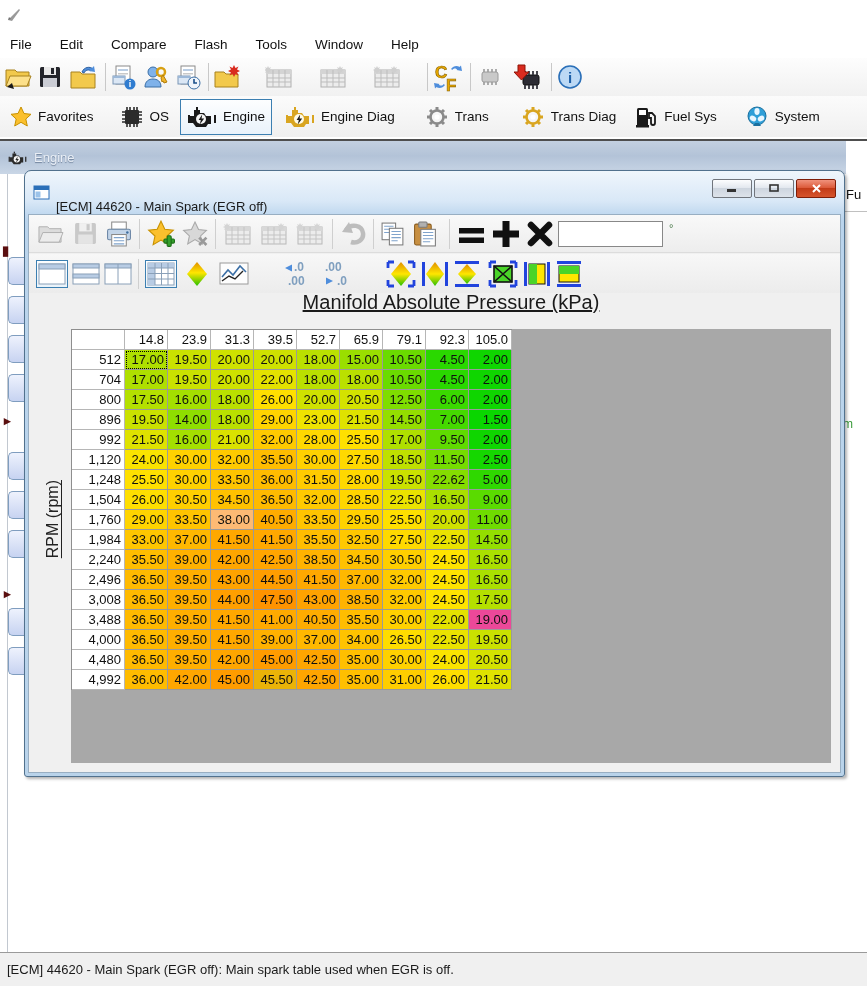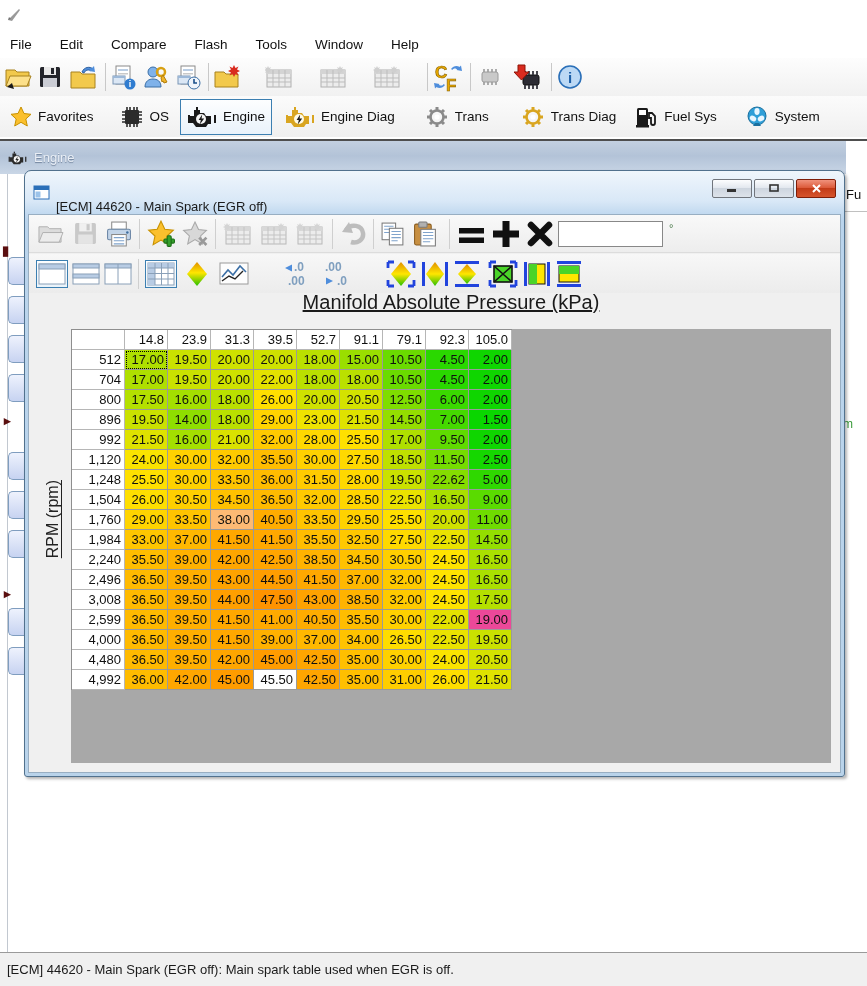--- a/index.html
+++ b/index.html
@@ -571,21 +571,21 @@
             <span>RPM (rpm)</span>
           </div>
         <div class="gridw">
           <div class="sparktable">
               <div class="cell corner"></div>
               <div class="cell chead">14.8</div>
               <div class="cell chead">23.9</div>
               <div class="cell chead">31.3</div>
               <div class="cell chead">39.5</div>
               <div class="cell chead">52.7</div>
-              <div class="cell chead">91.1</div>
+              <div class="cell chead">65.9</div>
               <div class="cell chead">79.1</div>
               <div class="cell chead">92.3</div>
               <div class="cell chead">105.0</div>
               <div class="cell rhead">512</div>
               <div class="cell cdata sel" style="background: rgb(175, 223, 0);">17.00</div>
               <div class="cell cdata" style="background: rgb(202, 225, 0);">19.50</div>
               <div class="cell cdata" style="background: rgb(207, 225, 0);">20.00</div>
               <div class="cell cdata" style="background: rgb(207, 225, 0);">20.00</div>
               <div class="cell cdata" style="background: rgb(186, 224, 0);">18.00</div>
               <div class="cell cdata" style="background: rgb(154, 222, 0);">15.00</div>
@@ -705,21 +705,21 @@
               <div class="cell rhead">3,008</div>
               <div class="cell cdata" style="background: rgb(255, 186, 0);">36.50</div>
               <div class="cell cdata" style="background: rgb(255, 175, 0);">39.50</div>
               <div class="cell cdata" style="background: rgb(255, 159, 0);">44.00</div>
               <div class="cell cdata" style="background: rgb(255, 147, 0);">47.50</div>
               <div class="cell cdata" style="background: rgb(255, 163, 0);">43.00</div>
               <div class="cell cdata" style="background: rgb(255, 179, 0);">38.50</div>
               <div class="cell cdata" style="background: rgb(255, 202, 0);">32.00</div>
               <div class="cell cdata" style="background: rgb(255, 228, 0);">24.50</div>
               <div class="cell cdata" style="background: rgb(180, 224, 0);">17.50</div>
-              <div class="cell rhead">2,599</div>
+              <div class="cell rhead">3,488</div>
               <div class="cell cdata" style="background: rgb(255, 186, 0);">36.50</div>
               <div class="cell cdata" style="background: rgb(255, 175, 0);">39.50</div>
               <div class="cell cdata" style="background: rgb(255, 168, 0);">41.50</div>
               <div class="cell cdata" style="background: rgb(255, 170, 0);">41.00</div>
               <div class="cell cdata" style="background: rgb(255, 172, 0);">40.50</div>
               <div class="cell cdata" style="background: rgb(255, 189, 0);">35.50</div>
               <div class="cell cdata" style="background: rgb(255, 209, 0);">30.00</div>
               <div class="cell cdata" style="background: rgb(228, 226, 0);">22.00</div>
               <div class="cell cdata" style="background: #ec4899;">19.00</div>
               <div class="cell rhead">4,000</div>
@@ -739,21 +739,21 @@
               <div class="cell cdata" style="background: rgb(255, 156, 0);">45.00</div>
               <div class="cell cdata" style="background: rgb(255, 165, 0);">42.50</div>
               <div class="cell cdata" style="background: rgb(255, 191, 0);">35.00</div>
               <div class="cell cdata" style="background: rgb(255, 209, 0);">30.00</div>
               <div class="cell cdata" style="background: rgb(250, 228, 0);">24.00</div>
               <div class="cell cdata" style="background: rgb(212, 226, 0);">20.50</div>
               <div class="cell rhead">4,992</div>
               <div class="cell cdata" style="background: rgb(255, 188, 0);">36.00</div>
               <div class="cell cdata" style="background: rgb(255, 166, 0);">42.00</div>
               <div class="cell cdata" style="background: rgb(255, 156, 0);">45.00</div>
-              <div class="cell cdata" style="background: #ffffff;">45.50</div>
+              <div class="cell cdata" style="background: #eab308;">45.50</div>
               <div class="cell cdata" style="background: rgb(255, 165, 0);">42.50</div>
               <div class="cell cdata" style="background: rgb(255, 191, 0);">35.00</div>
               <div class="cell cdata" style="background: rgb(255, 205, 0);">31.00</div>
               <div class="cell cdata" style="background: rgb(255, 223, 0);">26.00</div>
               <div class="cell cdata" style="background: rgb(223, 226, 0);">21.50</div>
             </div>
         </div>
       </div>
     </div>
   </div>

